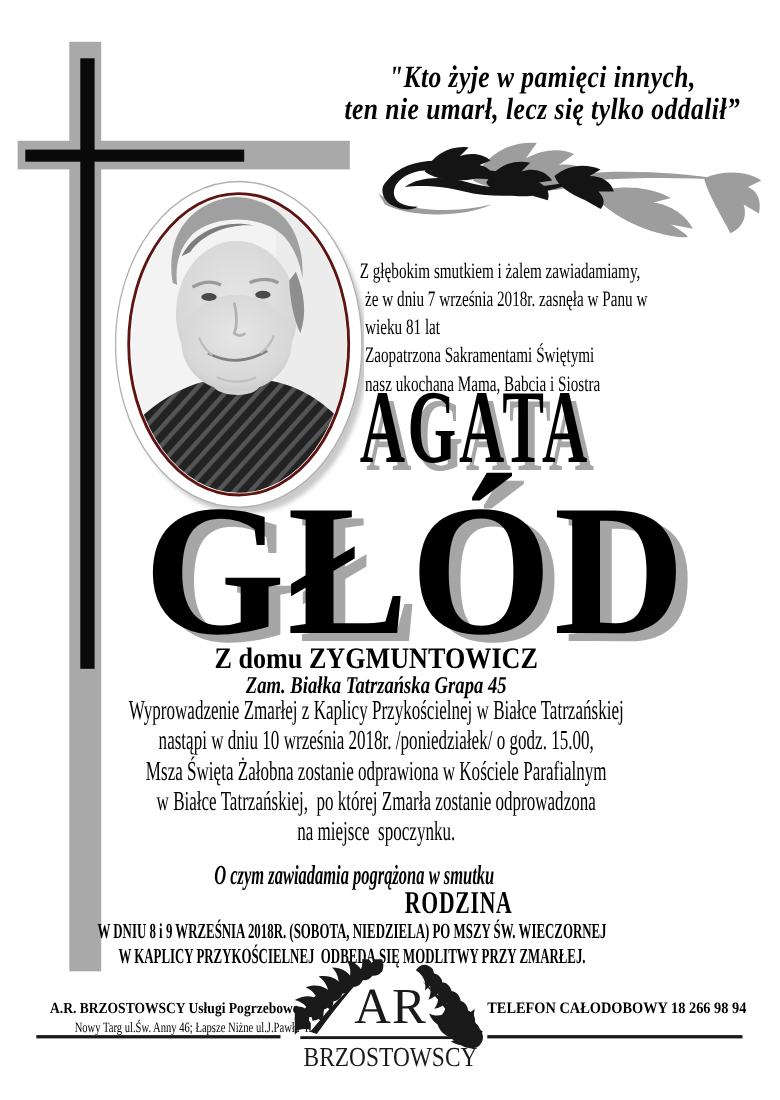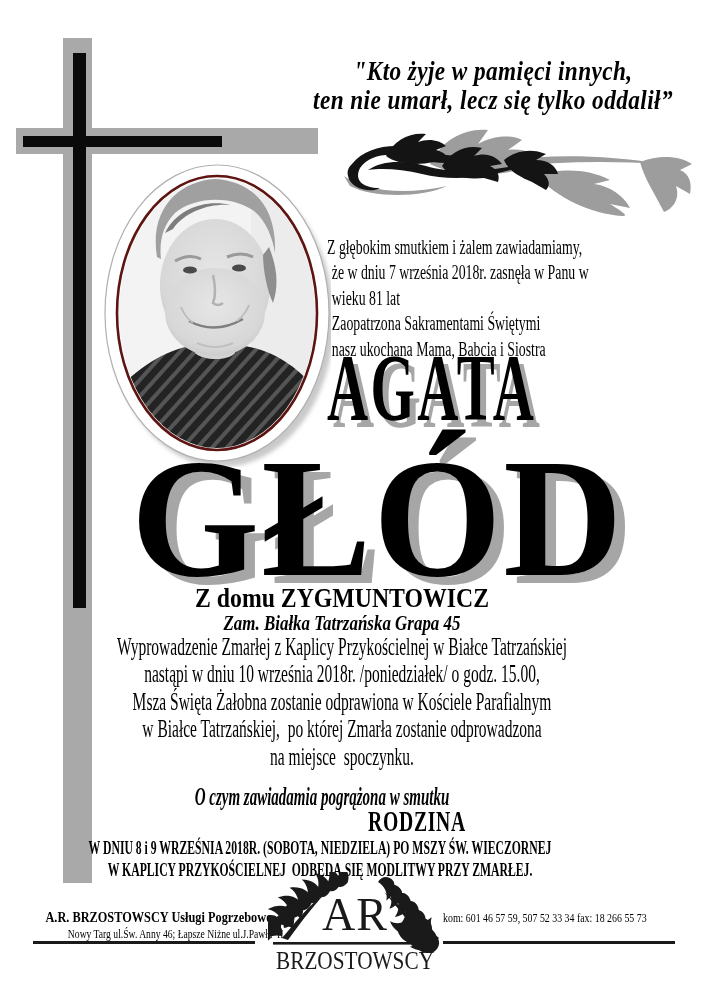--- a/index.html
+++ b/index.html
@@ -208,17 +208,17 @@
       <use href="#wleaf" transform="translate(150,56) rotate(-60) scale(-1.15,1.15)"></use>
       <use href="#wleaf" transform="translate(142,46) rotate(-70) scale(-1.1,1.1)"></use>
       <use href="#wleaf" transform="translate(171,66) rotate(10) scale(-1.2,1.2)"></use>
     </g>
     <text x="87" y="58" text-anchor="middle" font-family="Liberation Serif, DejaVu Serif, serif" font-size="46" letter-spacing="1" fill="#1a1a1a">AR</text>
     <rect x="5" y="70" width="164" height="2.6" fill="#1a1a1a"></rect>
     <text x="87" y="97" text-anchor="middle" font-family="Liberation Serif, DejaVu Serif, serif" font-size="25" fill="#1a1a1a" textLength="158" lengthAdjust="spacingAndGlyphs">BRZOSTOWSCY</text>
   </svg>
 
   <div class="abs f-right">
-    <div><span class="l2 tx">kom: 601 46 57 59, 507 52 33 34 fax: 18 266 55 73</span></div>
+    <div><span class="l1 tx">TELEFON CAŁODOBOWY 18 266 98 94</span></div>
   </div>
   <div class="abs rule-right"></div>
 
 </div>
 
 </body></html>

